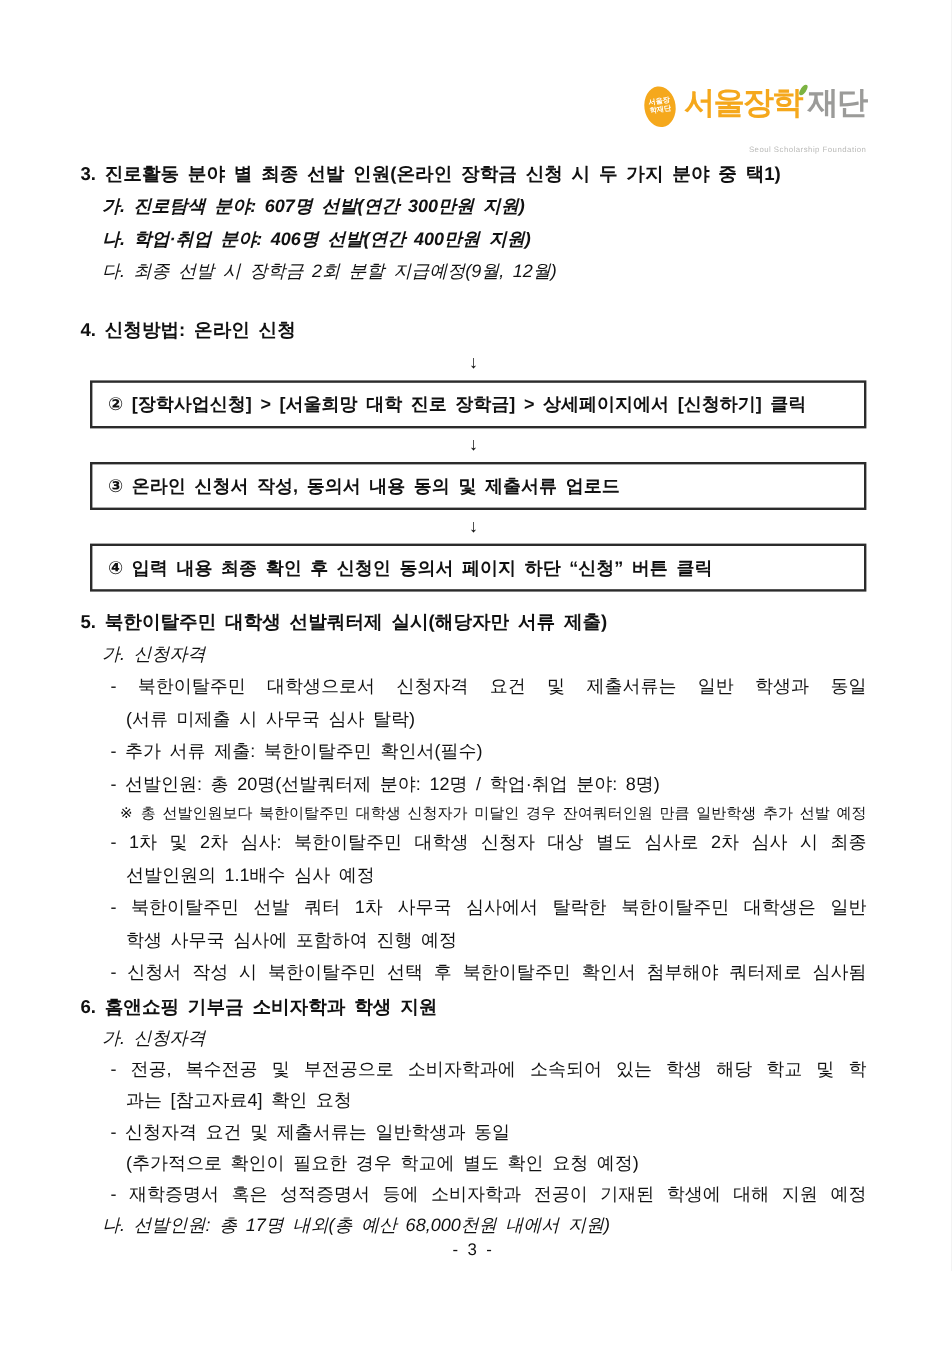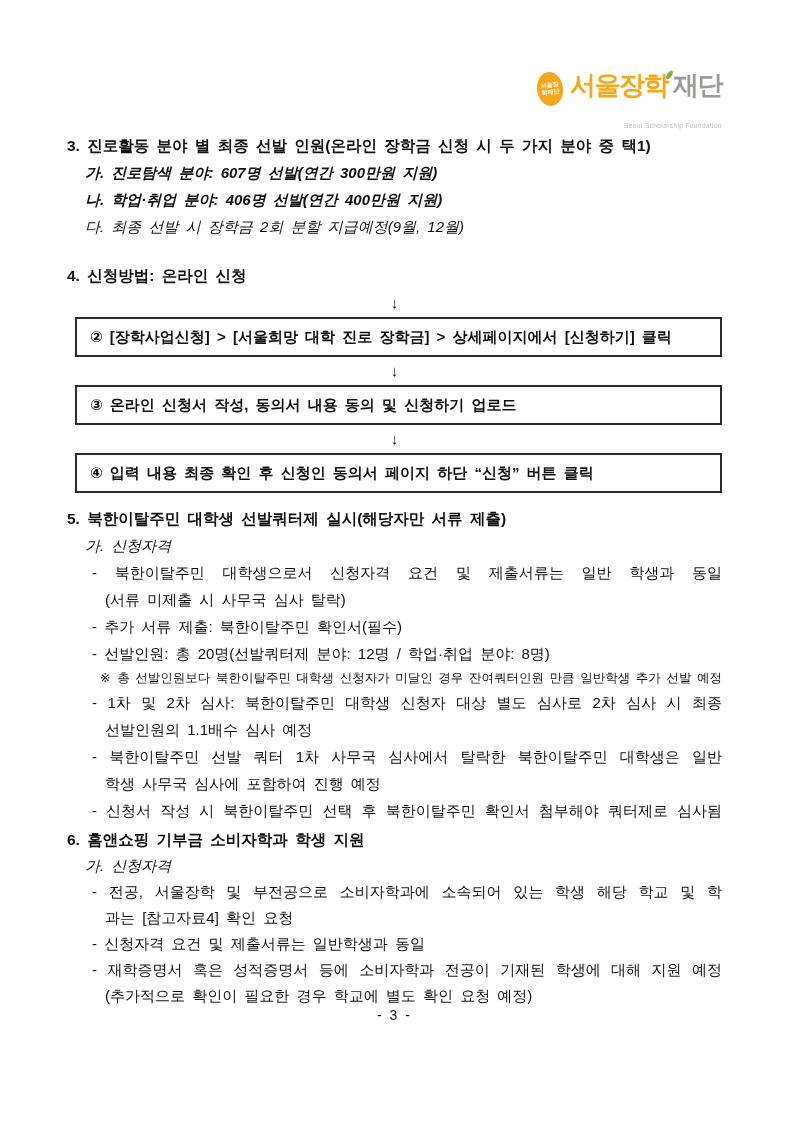--- a/index.html
+++ b/index.html
@@ -110,21 +110,21 @@
     <div class="ln i1 b">나. 학업·취업 분야: 406명 선발(연간 400만원 지원)</div>
     <div class="ln i1">다. 최종 선발 시 장학금 2회 분할 지급예정(9월, 12월)</div>
 
     <div class="h mt-s4">4. 신청방법: 온라인 신청</div>
     <div class="arrowrow"><span>↓</span></div>
     <div class="stepbox">
       <span>② [장학사업신청] &gt; [서울희망 대학 진로 장학금] &gt; 상세페이지에서 [신청하기] 클릭</span>
     </div>
     <div class="arrowrow"><span>↓</span></div>
     <div class="stepbox">
-      <span>③ 온라인 신청서 작성, 동의서 내용 동의 및 신청하기 업로드</span>
+      <span>③ 온라인 신청서 작성, 동의서 내용 동의 및 제출서류 업로드</span>
     </div>
     <div class="arrowrow"><span>↓</span></div>
     <div class="stepbox">
       <span>④ 입력 내용 최종 확인 후 신청인 동의서 페이지 하단 “신청” 버튼 클릭</span>
     </div>
 
     <div class="h mt-s5">5. 북한이탈주민 대학생 선발쿼터제 실시(해당자만 서류 제출)</div>
     <div class="ln i1">가. 신청자격</div>
     <div class="ln i2 jl">- 북한이탈주민 대학생으로서 신청자격 요건 및 제출서류는 일반 학생과 동일</div>
     <div class="ln i3">(서류 미제출 시 사무국 심사 탈락)</div>
@@ -132,22 +132,23 @@
     <div class="ln i2">- 선발인원: 총 20명(선발쿼터제 분야: 12명 / 학업·취업 분야: 8명)</div>
     <div class="note jl">※ 총 선발인원보다 북한이탈주민 대학생 신청자가 미달인 경우 잔여쿼터인원 만큼 일반학생 추가 선발 예정</div>
     <div class="ln i2 jl">- 1차 및 2차 심사: 북한이탈주민 대학생 신청자 대상 별도 심사로 2차 심사 시 최종</div>
     <div class="ln i3">선발인원의 1.1배수 심사 예정</div>
     <div class="ln i2 jl">- 북한이탈주민 선발 쿼터 1차 사무국 심사에서 탈락한 북한이탈주민 대학생은 일반</div>
     <div class="ln i3">학생 사무국 심사에 포함하여 진행 예정</div>
     <div class="ln i2 jl">- 신청서 작성 시 북한이탈주민 선택 후 북한이탈주민 확인서 첨부해야 쿼터제로 심사됨</div>
 
     <div class="h mt-s6">6. 홈앤쇼핑 기부금 소비자학과 학생 지원</div>
     <div class="ln26 i1">가. 신청자격</div>
-    <div class="ln26 i2 jl">- 전공, 서울장학 및 부전공으로 소비자학과에 소속되어 있는 학생 해당 학교 및 학</div>
+    <div class="ln26 i2 jl">- 전공, 복수전공 및 부전공으로 소비자학과에 소속되어 있는 학생 해당 학교 및 학</div>
     <div class="ln26 i3">과는 [참고자료4] 확인 요청</div>
     <div class="ln26 i2">- 신청자격 요건 및 제출서류는 일반학생과 동일</div>
+    <div class="ln26 i3">(추가적으로 확인이 필요한 경우 학교에 별도 확인 요청 예정)</div>
     <div class="ln26 i2 jl">- 재학증명서 혹은 성적증명서 등에 소비자학과 전공이 기재된 학생에 대해 지원 예정</div>
-    <div class="ln26 i3">(추가적으로 확인이 필요한 경우 학교에 별도 확인 요청 예정)</div>
+    <div class="ln26 i1">나. 선발인원: 총 17명 내외(총 예산 68,000천원 내에서 지원)</div>
 
     <div class="pagenum">- 3 -</div>
 
   </div>
 </div>
 
 </body></html>

